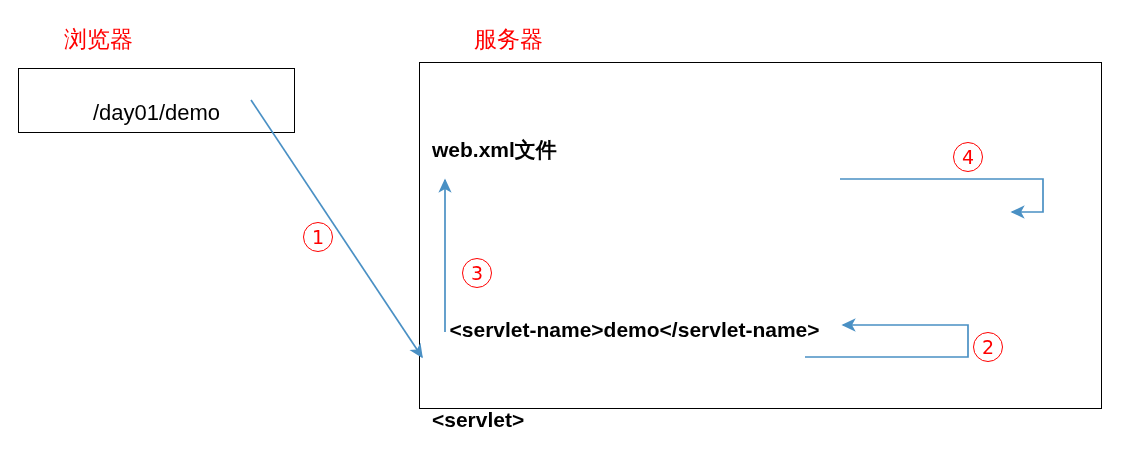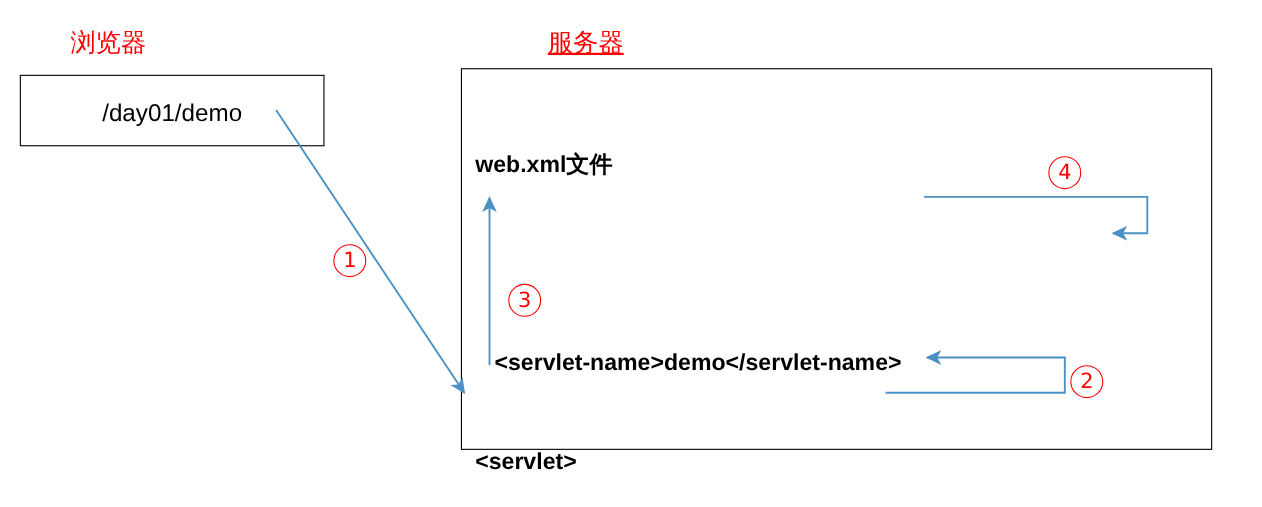--- a/index.html
+++ b/index.html
@@ -18,38 +18,38 @@
 
   .section-label {
     position: absolute;
     color: #ff0000;
     font-size: 23px;
     line-height: 1;
     white-space: nowrap;
     font-family: "DejaVu Sans", "Liberation Sans", sans-serif;
   }
   #label-browser { left: 16px; top: 28px; margin-left: 48px; }
-  #label-server  { left: 498px; top: 28px; text-decoration: underline; }
+  #label-server  { left: 474px; top: 28px; }
 
   .panel {
     position: absolute;
     border: 1.6px solid #000000;
     background: #ffffff;
     box-sizing: border-box;
   }
   #browser-box {
     left: 18px;
     top: 68px;
     width: 277px;
     height: 65px;
   }
   #browser-url {
     position: absolute;
     left: 0;
-    top: 2px;
+    top: 12px;
     width: 100%;
     height: 100%;
     display: flex;
     align-items: center;
     justify-content: center;
     font-size: 22px;
     color: #000000;
     white-space: nowrap;
   }
 

